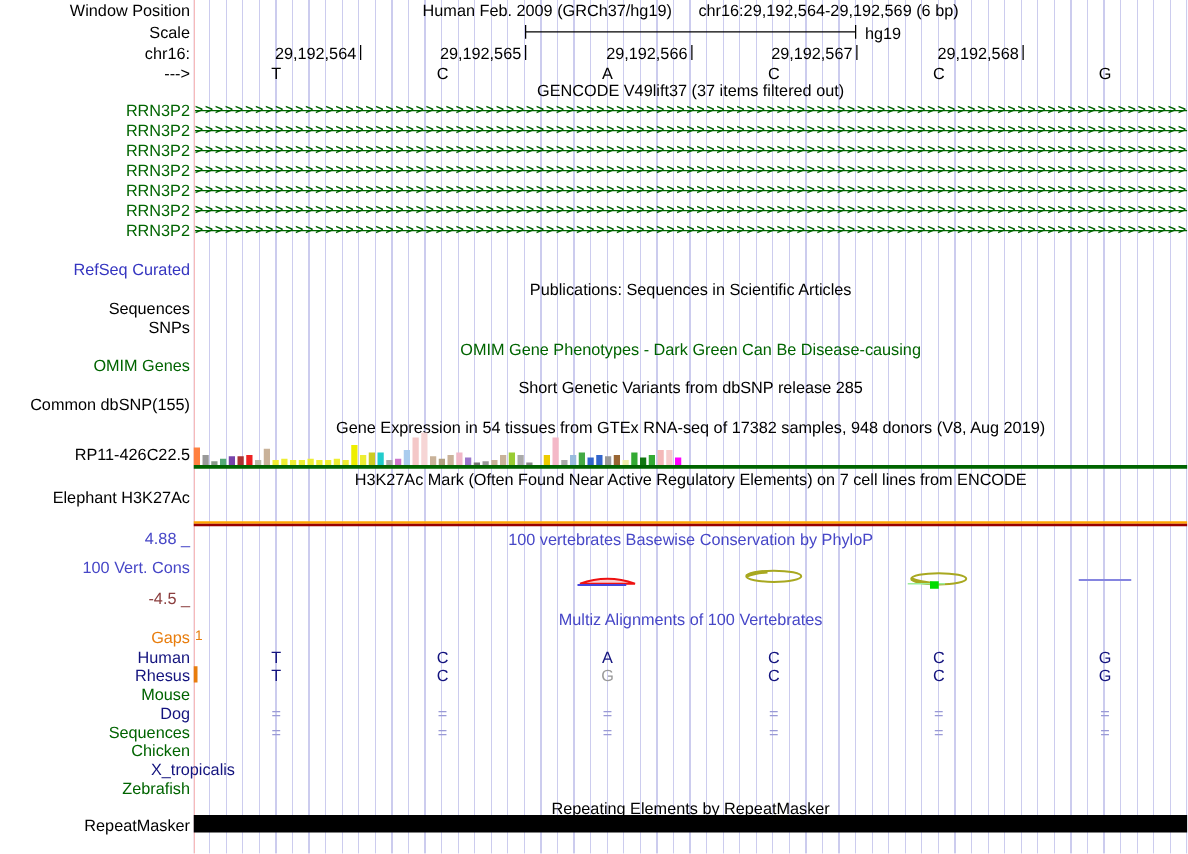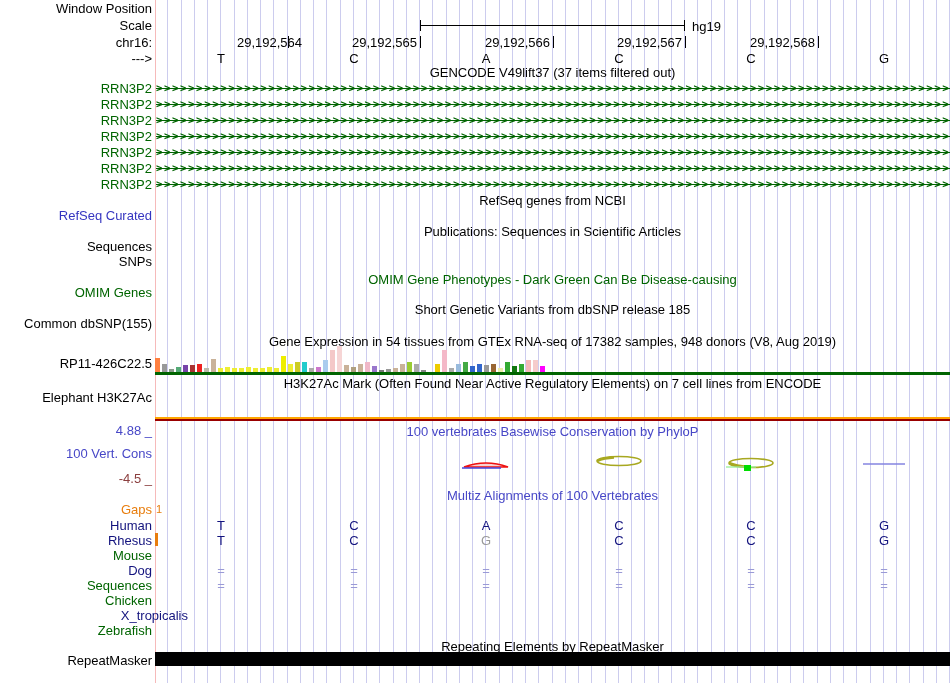--- a/index.html
+++ b/index.html
@@ -37,30 +37,35 @@
   .markwrap{position:absolute;width:50px;height:18px;}
 </style>
 </head>
 <body>
 
 <div id="browser">
   <div id="grid"></div>
   <div id="gutter-line"></div>
 
   <div class="lbl" style="top:2px">Window Position</div>
+  <div class="ctr" style="top:2px">
+    <span>Human Feb. 2009 (GRCh37/hg19)</span>
+    <span style="display:inline-block;width:14px"></span>
+    <span>chr16:29,192,564-29,192,569 (6 bp)</span>
+  </div>
 
   <div class="lbl" style="top:19px">Scale</div>
   <div class="abs" style="top:25px;left:420px;width:264px;height:1px;background:#000"></div>
   <div class="tick" style="top:20px;left:420px;height:11px"></div>
   <div class="tick" style="top:20px;left:684px;height:11px"></div>
   <div class="abs" style="top:19px;left:692px">hg19</div>
 
   <div class="lbl" style="top:36px">chr16:</div>
   <div id="coords-row">
-      <div class="coord" style="top: 36px; left: 192px;">29,192,564</div>
+      <div class="coord" style="top: 36px; left: 175px;">29,192,564</div>
       <div class="tick" style="top: 36px; height: 12px; left: 288px;"></div>
       <div class="coord" style="top: 36px; left: 307px;">29,192,565</div>
       <div class="tick" style="top: 36px; height: 12px; left: 420px;"></div>
       <div class="coord" style="top: 36px; left: 440px;">29,192,566</div>
       <div class="tick" style="top: 36px; height: 12px; left: 553px;"></div>
       <div class="coord" style="top: 36px; left: 572px;">29,192,567</div>
       <div class="tick" style="top: 36px; height: 12px; left: 685px;"></div>
       <div class="coord" style="top: 36px; left: 705px;">29,192,568</div>
       <div class="tick" style="top: 36px; height: 12px; left: 818px;"></div>
     </div>
@@ -107,31 +112,30 @@
         <div class="aline"></div>
         <div class="achars">&gt;&gt;&gt;&gt;&gt;&gt;&gt;&gt;&gt;&gt;&gt;&gt;&gt;&gt;&gt;&gt;&gt;&gt;&gt;&gt;&gt;&gt;&gt;&gt;&gt;&gt;&gt;&gt;&gt;&gt;&gt;&gt;&gt;&gt;&gt;&gt;&gt;&gt;&gt;&gt;&gt;&gt;&gt;&gt;&gt;&gt;&gt;&gt;&gt;&gt;&gt;&gt;&gt;&gt;&gt;&gt;&gt;&gt;&gt;&gt;&gt;&gt;&gt;&gt;&gt;&gt;&gt;&gt;&gt;&gt;&gt;&gt;&gt;&gt;&gt;&gt;&gt;&gt;&gt;&gt;&gt;&gt;&gt;&gt;&gt;&gt;&gt;&gt;&gt;&gt;&gt;&gt;&gt;&gt;&gt;&gt;&gt;&gt;&gt;&gt;&gt;&gt;&gt;&gt;&gt;&gt;&gt;&gt;&gt;&gt;</div>
       </div>
       <div class="lbl grn" style="top: 178px;">RRN3P2</div>
       <div class="arrowrow" style="top: 178px;">
         <div class="aline"></div>
         <div class="achars">&gt;&gt;&gt;&gt;&gt;&gt;&gt;&gt;&gt;&gt;&gt;&gt;&gt;&gt;&gt;&gt;&gt;&gt;&gt;&gt;&gt;&gt;&gt;&gt;&gt;&gt;&gt;&gt;&gt;&gt;&gt;&gt;&gt;&gt;&gt;&gt;&gt;&gt;&gt;&gt;&gt;&gt;&gt;&gt;&gt;&gt;&gt;&gt;&gt;&gt;&gt;&gt;&gt;&gt;&gt;&gt;&gt;&gt;&gt;&gt;&gt;&gt;&gt;&gt;&gt;&gt;&gt;&gt;&gt;&gt;&gt;&gt;&gt;&gt;&gt;&gt;&gt;&gt;&gt;&gt;&gt;&gt;&gt;&gt;&gt;&gt;&gt;&gt;&gt;&gt;&gt;&gt;&gt;&gt;&gt;&gt;&gt;&gt;&gt;&gt;&gt;&gt;&gt;&gt;&gt;&gt;&gt;&gt;&gt;&gt;</div>
       </div>
     </div>
 
-  <div class="ctr" style="top:194px">RefSeq genes from NCBI</div>
   <div class="lbl refblu" style="top:209px">RefSeq Curated</div>
 
   <div class="ctr" style="top:225px">Publications: Sequences in Scientific Articles</div>
   <div class="lbl" style="top:240px">Sequences</div>
   <div class="lbl" style="top:255px">SNPs</div>
 
   <div class="ctr grn" style="top:273px">OMIM Gene Phenotypes - Dark Green Can Be Disease-causing</div>
   <div class="lbl grn" style="top:286px">OMIM Genes</div>
 
-  <div class="ctr" style="top:303px">Short Genetic Variants from dbSNP release 185</div>
+  <div class="ctr" style="top:303px">Short Genetic Variants from dbSNP release 285</div>
   <div class="lbl" style="top:317px">Common dbSNP(155)</div>
 
   <div class="ctr" style="top:335px">Gene Expression in 54 tissues from GTEx RNA-seq of 17382 samples, 948 donors (V8, Aug 2019)</div>
   <div class="lbl" style="top:357px">RP11-426C22.5</div>
   <div id="gtex-bars">
       <div class="gbar" style="left: 155px; top: 358px; height: 14px; background: rgb(255, 128, 64);"></div>
       <div class="gbar" style="left: 162px; top: 364px; height: 8px; background: rgb(153, 153, 153);"></div>
       <div class="gbar" style="left: 169px; top: 369px; height: 3px; background: rgb(138, 154, 138);"></div>
       <div class="gbar" style="left: 176px; top: 367px; height: 5px; background: rgb(85, 170, 119);"></div>
       <div class="gbar" style="left: 183px; top: 365px; height: 7px; background: rgb(119, 68, 170);"></div>

